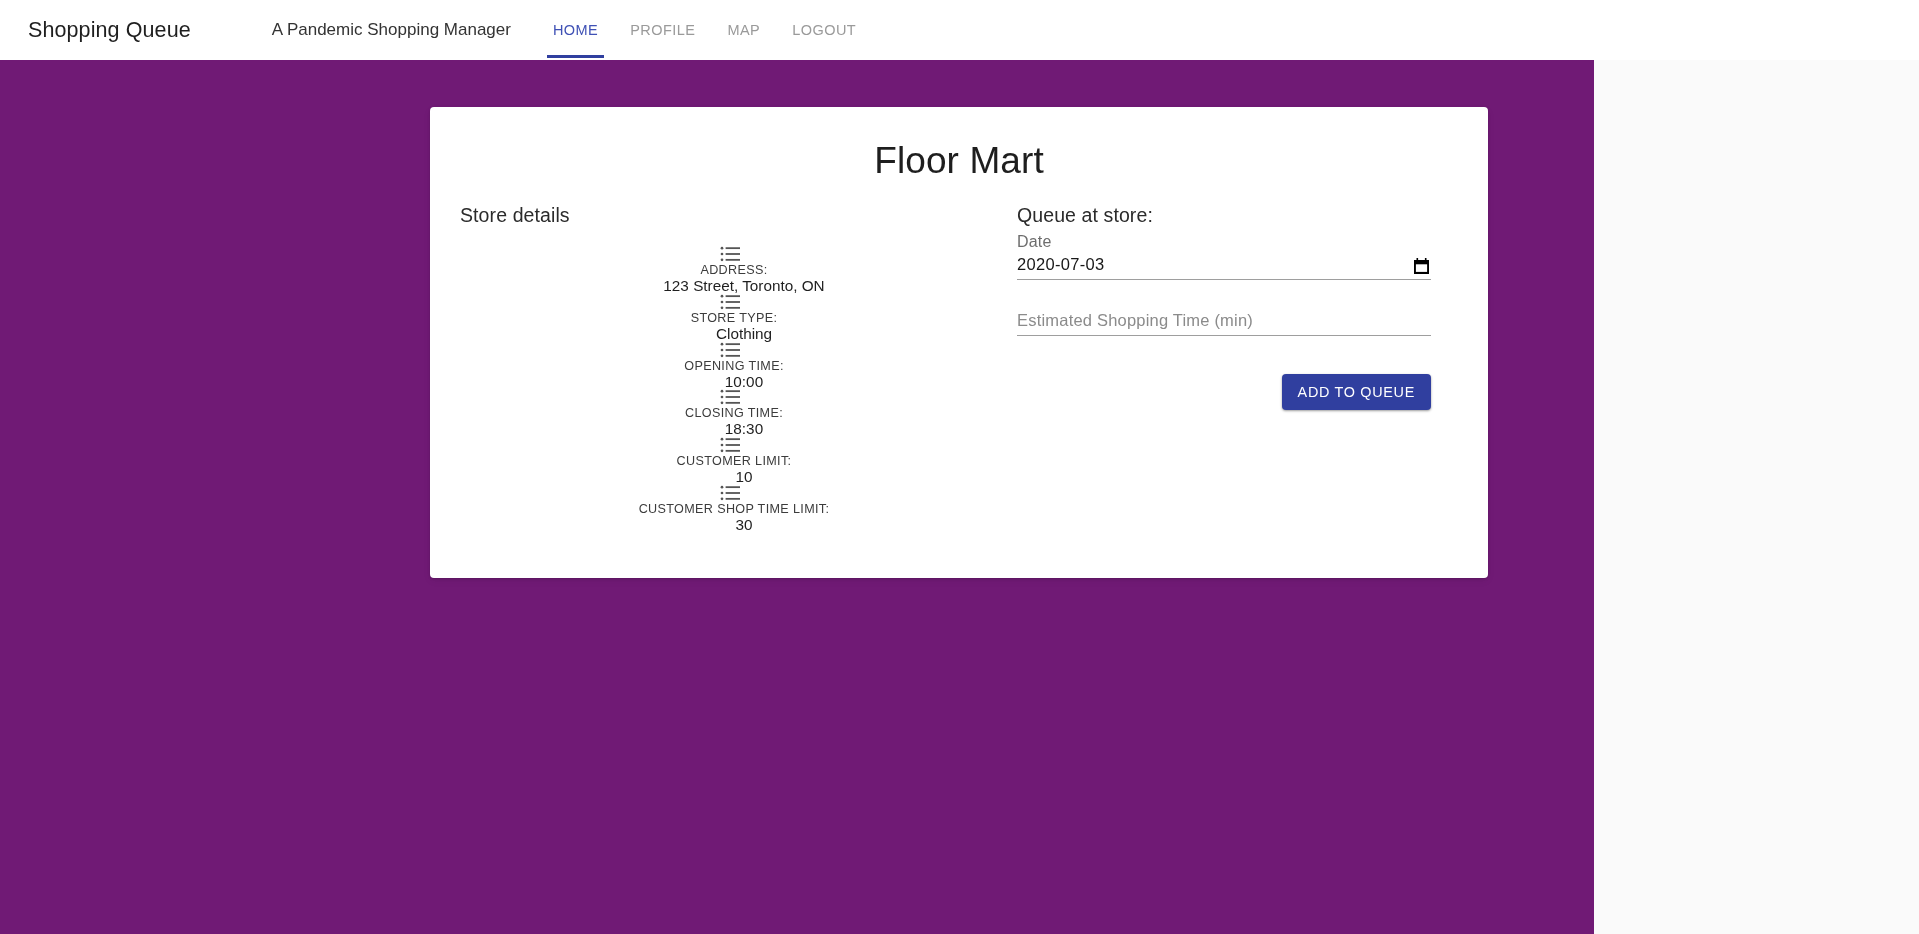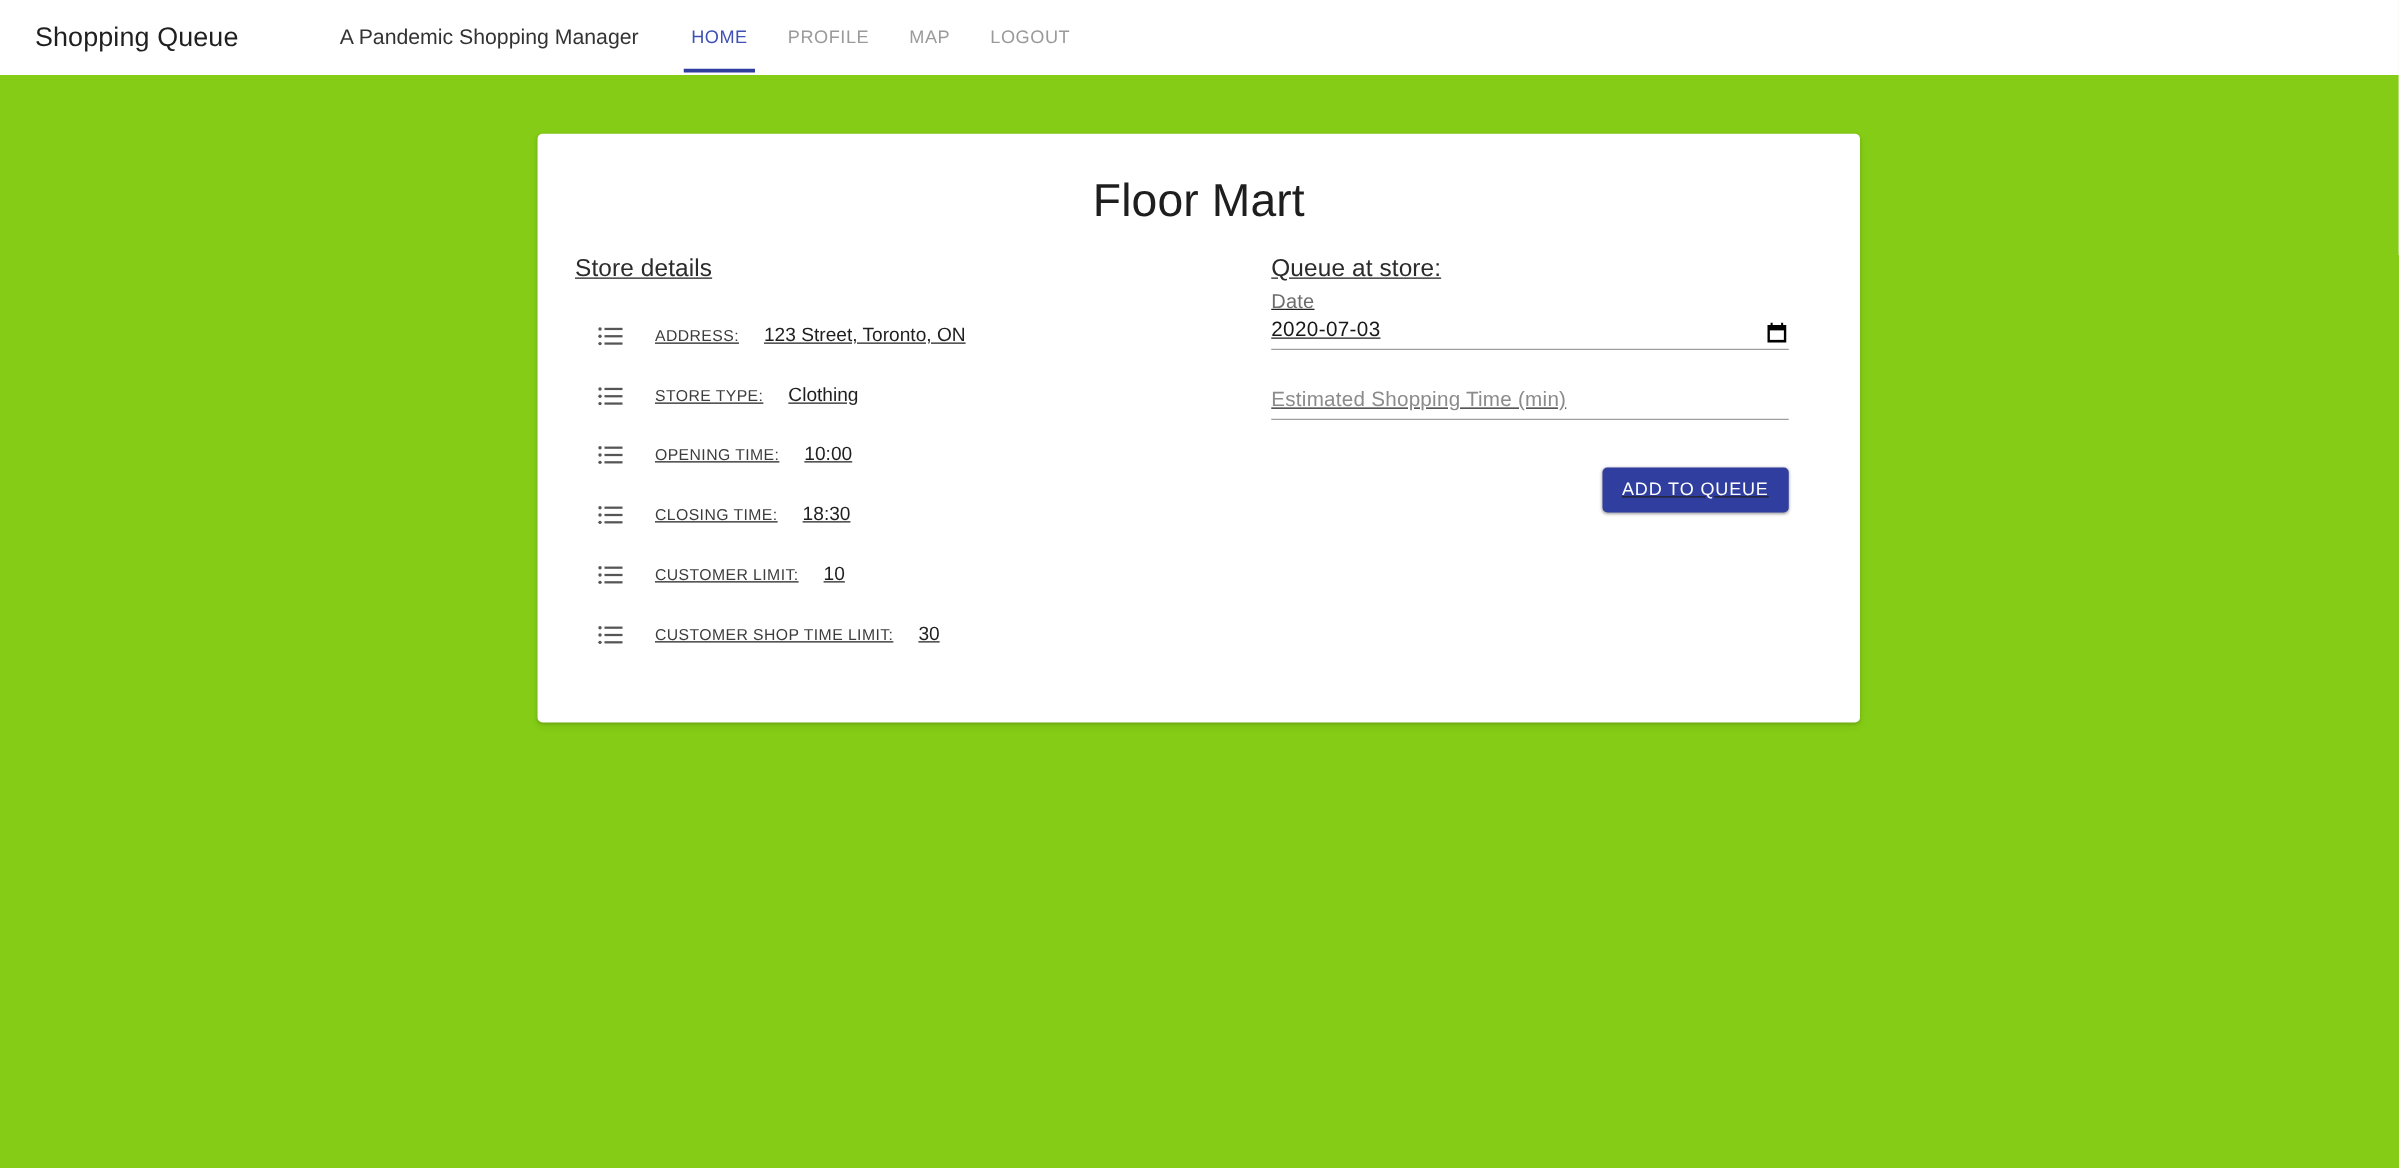--- a/index.html
+++ b/index.html
@@ -68,23 +68,23 @@
     left: 10px;
     right: 10px;
     bottom: 2px;
     height: 3px;
     background: #303f9f;
   }
 
   
   .page {
     position: relative;
-    width: 1919px;
+    width: 1594px;
     height: 874px;
-    background: #84cc16;
+    background: #701a75;
   }
   .card {
     position: absolute;
     left: 430px;
     top: 47px;
     width: 1058px;
     height: 471px;
     background: #ffffff;
     border-radius: 4px;
     box-shadow: 0 1px 3px rgba(0,0,0,0.10),
@@ -98,21 +98,20 @@
     color: #1e1e1e;
     margin: 0;
     padding-top: 33px;
     letter-spacing: 0.1px;
   }
 
   .columns {
     display: flex;
     padding: 0;
     margin-top: 22px;
-    text-decoration: underline;
   }
   .col-left {
     width: 578px;
     padding-left: 30px;
   }
   .col-right {
     width: 480px;
     padding-left: 9px;
   }
 
@@ -130,20 +129,21 @@
   
   .detail-list {
     list-style: none;
     margin: 0;
     padding: 0;
   }
   .detail-row {
     display: flex;
     align-items: center;
     height: 47.8px;
+    flex-direction: column;
   }
   .list-icon {
     width: 22px;
     height: 18px;
     margin-left: 18px;
     margin-right: 24px;
     flex: 0 0 auto;
     display: block;
   }
   .detail-label {

